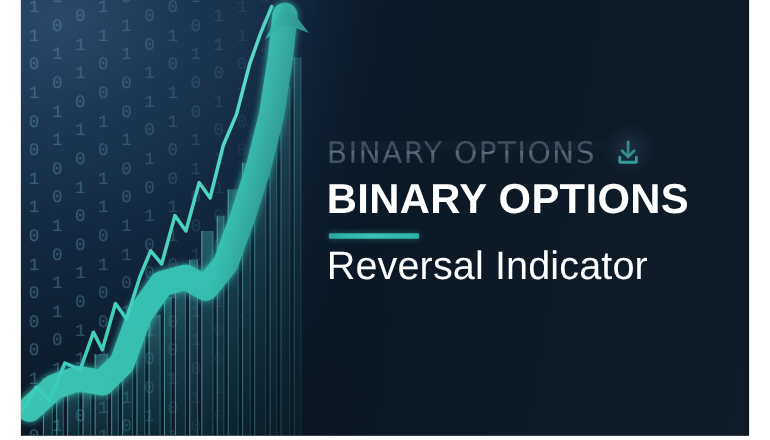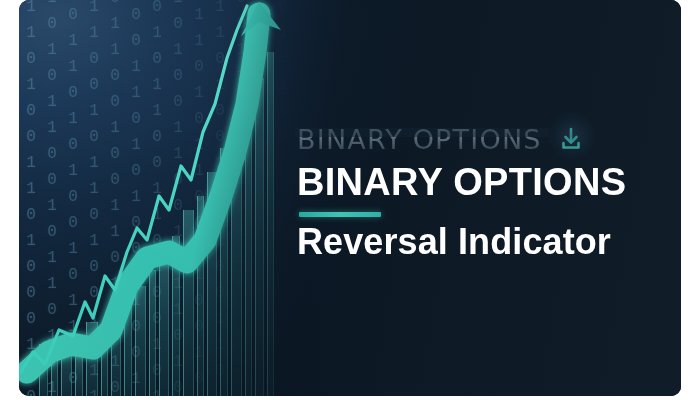--- a/index.html
+++ b/index.html
@@ -27,21 +27,20 @@
   .banner {
     position: absolute;
     left: 19px;
     top: 0px;
     width: 662px;
     height: 396px;
     overflow: hidden;
     background:
       radial-gradient(120% 130% at 8% 6%, #27415f 0%, #1b3category 0%, #17304c 22%, #102235 48%, #0c1824 75%, #0b1622 100%);
     background-color: #000000;
-    border-radius: 10px;
   }
   .banner-base {
     position: absolute;
     inset: 0;
     background:
       radial-gradient(90% 120% at 6% 4%, #2b4a6b 0%, #1d3a5a 18%, #142b44 38%, #0e1f30 62%, #0b1825 82%, #0a1520 100%);
   }
   .banner-right-wash {
     position: absolute;
     inset: 0;
@@ -181,21 +180,21 @@
     border-radius: 1px;
     background: linear-gradient(90deg, #2aa99f 0%, #3fc4b4 50%, #2fb0a6 100%);
     box-shadow: 0 0 6px rgba(60,200,185,0.45);
   }
 
   .title-sub {
     position: absolute;
     left: 0px;
     top: 224px;
     font-size: 36px;
-    font-weight: bold;
+    font-weight: normal;
     color: #ffffff;
     letter-spacing: 0.1px;
     line-height: 1;
     white-space: nowrap;
   }
 
   .download-btn {
     position: absolute;
     left: 7px;
     top: 273px;

